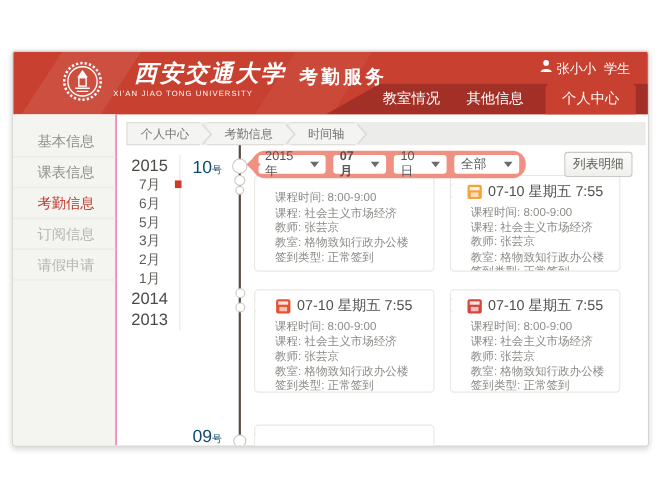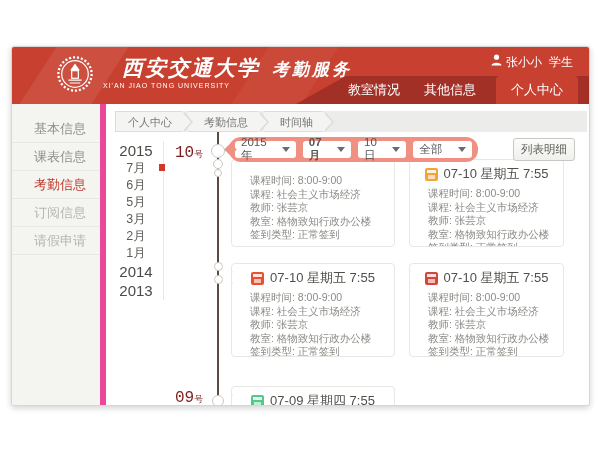--- a/index.html
+++ b/index.html
@@ -13,30 +13,30 @@
   .stripe{position:absolute;top:-6px;bottom:-6px;background:rgba(255,255,255,.08);transform:skewX(-33deg);}
   .s1{left:26px;width:72px;}
   .s2{left:238px;width:70px;background:rgba(255,255,255,.05);}
   .navdark{position:absolute;right:0;bottom:0;left:284px;height:28px;background:#a23027;
     -webkit-clip-path:polygon(50px 0,100% 0,100% 100%,0 100%);clip-path:polygon(50px 0,100% 0,100% 100%,0 100%);}
   .brand{position:absolute;left:44px;top:8px;display:flex;align-items:flex-start;color:#fff;}
   .logo{width:38px;height:38px;}
   .brand-text{margin-left:9px;}
   .brand-cn{font-size:21px;font-weight:bold;font-style:italic;letter-spacing:2px;line-height:26px;margin-left:19px;}
   .brand-en{font-size:7px;letter-spacing:1px;margin-top:1px;}
-  .apptitle{margin-left:12px;font-size:17px;font-weight:bold;letter-spacing:3px;line-height:30px;font-style:italic;}
+  .apptitle{margin-left:12px;font-size:17px;font-weight:bold;letter-spacing:3px;line-height:30px;}
   .user{position:absolute;right:16px;top:7px;display:flex;color:#fff;font-size:12px;cursor:pointer;}
   .user svg{margin-right:4px;}
   .user .sep{width:7px;}
   .nav{position:absolute;right:0;bottom:0;height:28px;display:flex;align-items:center;color:#fff;font-size:13px;}
   .nav-item{padding:0 12px;line-height:28px;cursor:pointer;}
   .nav-item.tab{background:#c8402f;border-radius:4px 4px 0 0;padding:0 15px;margin-left:8px;margin-right:11px;}
 
   
-  .sidebar{position:absolute;left:0;top:57px;bottom:0;width:94px;background:#f4f4f1;border-right:6px solid #ec4899;padding-top:11px;box-sizing:border-box;font-family:Liberation Serif, serif;}
+  .sidebar{position:absolute;left:0;top:57px;bottom:0;width:94px;background:#f4f4f1;border-right:1px solid #ec4899;padding-top:11px;box-sizing:border-box;font-family:Liberation Serif, serif;}
   .side-item{height:27px;line-height:27px;padding-left:22px;font-size:13px;color:#8f8f8c;border-bottom:1px solid #e8e8e4;cursor:pointer;}
   .side-item.active{color:#c0392b;}
   .side-item.muted{color:#b5b5b1;}
 
   .crumbbar{position:absolute;left:103px;top:64px;width:472px;height:21px;background:#ececea;display:flex;}
   .crumb{position:relative;height:21px;line-height:21px;padding:0 10px 0 16px;background:#f4f4f2;
     border-top:1px solid #dcdcd8;border-bottom:1px solid #dcdcd8;font-size:11px;color:#777;cursor:pointer;box-sizing:border-box;margin-right:6px;}
   .crumb:first-child{border-left:1px solid #dcdcd8;padding-left:12px;}
   .crumb::after{content:"";position:absolute;right:-9px;top:0;border-top:10.5px solid transparent;border-bottom:10.5px solid transparent;border-left:9px solid #f4f4f2;z-index:2;}
   .crumb::before{content:"";position:absolute;right:-11px;top:0;border-top:10.5px solid transparent;border-bottom:10.5px solid transparent;border-left:9px solid #dcdcd8;z-index:1;}
@@ -51,21 +51,21 @@
   
   .tline{position:absolute;left:205px;top:85px;bottom:0;width:2px;background:#5b4a42;}
   .node{position:absolute;background:#fff;border:1px solid #c9c9c4;border-radius:50%;box-sizing:border-box;}
   .n1{left:199px;top:97px;width:14px;height:14px;}
   .n2{left:201px;top:112px;width:10px;height:10px;}
   .n3{left:202px;top:122px;width:8px;height:8px;}
   .n4{left:202px;top:215px;width:9px;height:9px;}
   .n5{left:202px;top:228px;width:9px;height:9px;}
   .n6{left:200px;top:348px;width:12px;height:12px;}
 
-  .daylabel{position:absolute;color:#7f1d1d;font-family:Liberation Mono, monospace;}
+  .daylabel{position:absolute;color:#0c4a6e;}
   .daylabel .dnum{font-size:16px;}
   .daylabel .dsuf{font-size:9px;}
   .d10{left:163px;top:97px;}
   .d09{left:163px;top:342px;}
 
   
   .card{position:absolute;background:#fff;border:1px solid #e7e7e3;border-radius:4px;box-sizing:border-box;overflow:hidden;}
   .c1l{left:219px;top:112px;width:164px;height:88px;}
   .c1r{left:397px;top:112px;width:155px;height:88px;}
   .c2l{left:219px;top:216px;width:164px;height:94px;}
@@ -225,24 +225,20 @@
         <div class="field">课程时间: 8:00-9:00</div>
         <div class="field">课程: 社会主义市场经济</div>
         <div class="field">教师: 张芸京</div>
         <div class="field">教室: 格物致知行政办公楼</div>
         <div class="field">签到类型: 正常签到</div>
       </div>
     </div>
 
     <div class="card c3l">
       <span class="notch"></span>
-      <div class="chead">
-        <span class="cal-icon" style="background: rgb(82, 201, 139);"></span>
-        <span class="ctitle">07-09 星期四 7:55</span>
-      </div>
     </div>
 
     <div class="filter">
       <span class="fnotch"></span>
       <div class="pill p-year">
         <span>2015年</span>
         <span class="caret"></span>
       </div>
       <div class="pill p-month">
         <span>07月</span>

